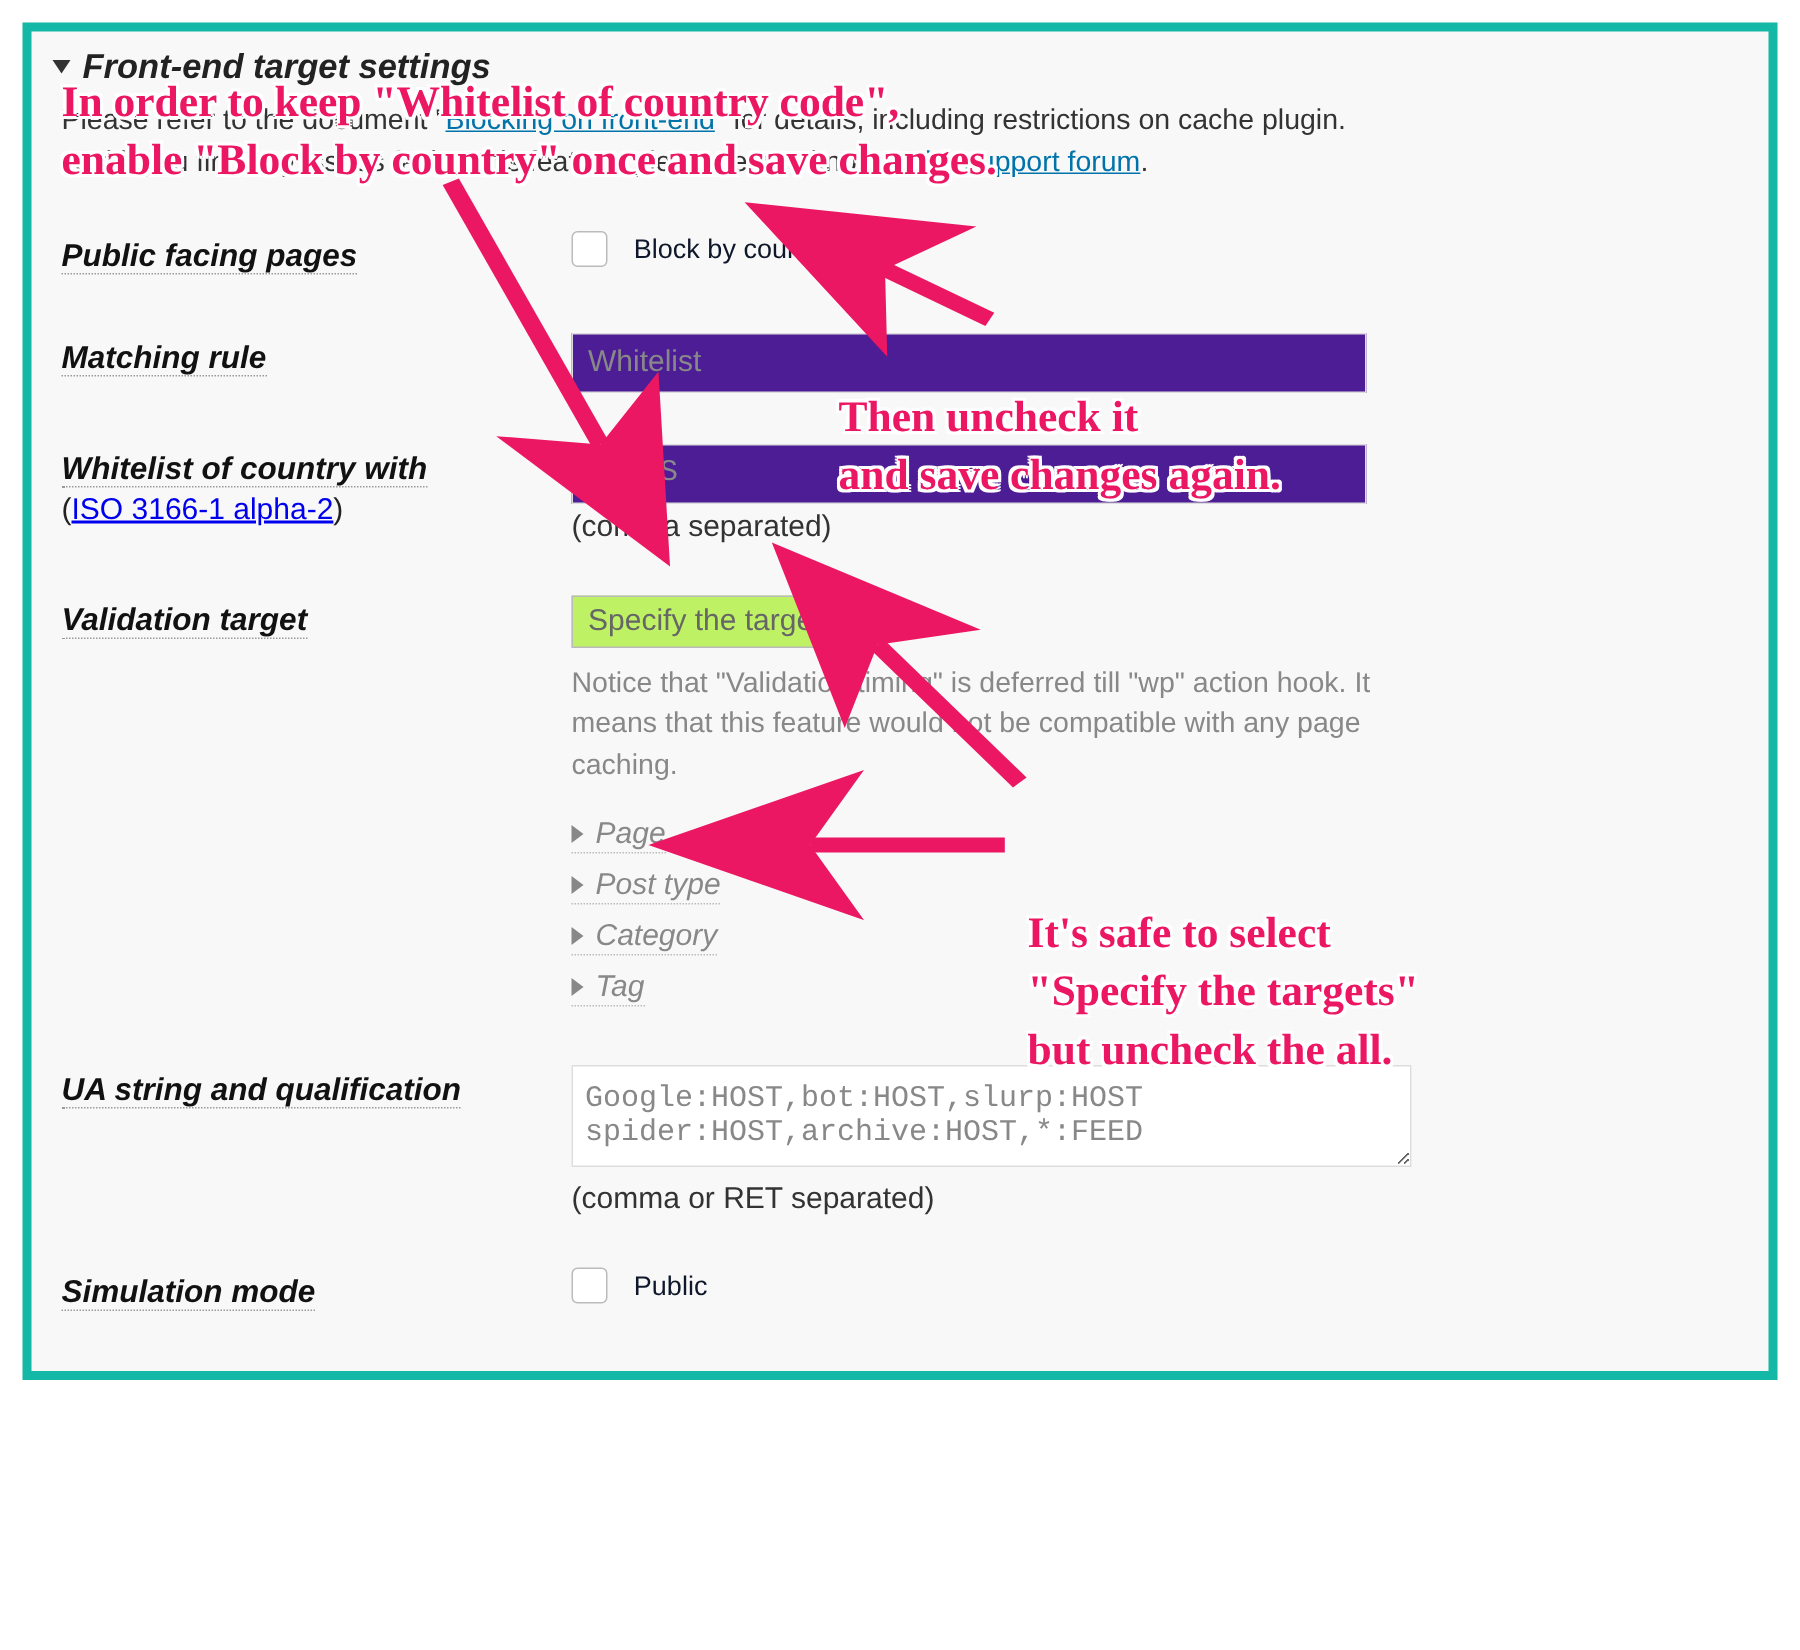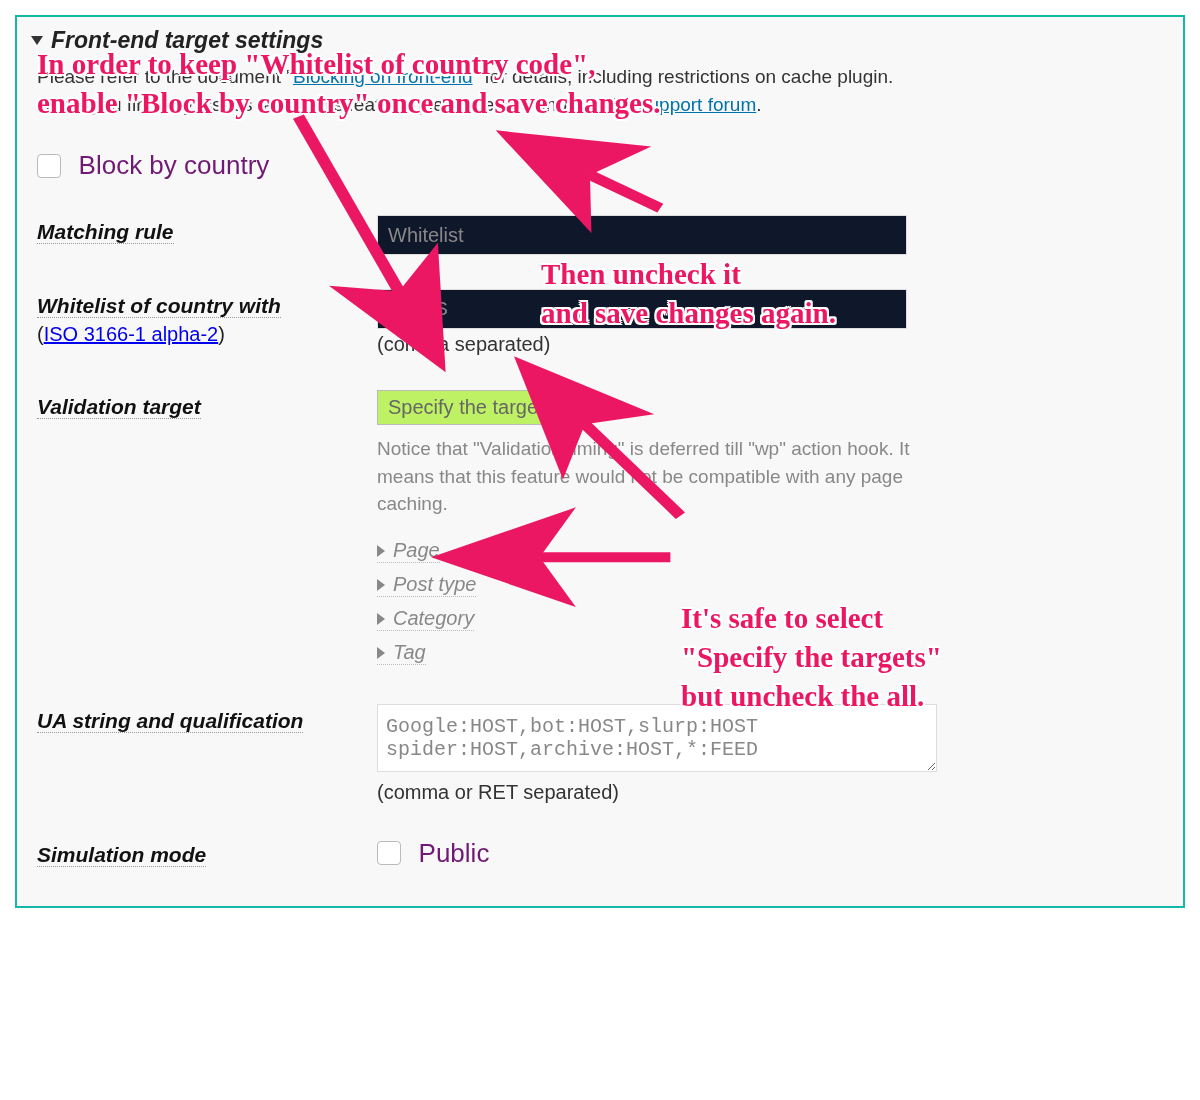--- a/index.html
+++ b/index.html
@@ -5,21 +5,21 @@
   body {
     margin: 0;
     padding: 15px;
     font-family: "Helvetica Neue", Arial, sans-serif;
     background: #fff;
     color: #222;
     width: 1200px;
     box-sizing: border-box;
   }
   .panel {
-    border: 2px solid #14b8a6;
+    border: 6px solid #14b8a6;
     background: #f8f8f8;
     padding: 0 20px 25px 20px;
     position: relative;
   }
   .panel-title {
     font-size: 23px;
     font-style: italic;
     font-weight: 700;
     margin: 10px 0 12px -6px;
     color: #222;
@@ -70,26 +70,26 @@
   }
   .cb {
     width: 22px; height: 22px;
     border: 1px solid #bbb;
     border-radius: 4px;
     background: #fff;
     display:inline-block;
     vertical-align: middle;
     margin-right: 12px;
   }
-  .cb-label { color:#701a75; font-size:26px; vertical-align: middle; margin-top: 48px;}
+  .cb-label { color:#0f172a; font-size:18px; vertical-align: middle; margin-top: 48px;}
   .text-input {
     width: 530px;
     height: 40px;
     border: 1px solid #ddd;
-    background: #0f172a;
+    background: #4c1d95;
     padding: 4px 10px;
     font-size: 20px;
     color: #888;
     font-family: inherit;
     box-sizing: border-box;
   }
   .mono { font-family: "Courier New", monospace; font-size:20px; }
   .hint { font-size: 20px; color: #333; margin-top:4px; }
   .selectish {
     border:1px solid #bbb;
@@ -168,20 +168,21 @@
   </h3>
 
   <p class="desc">
     <span>Please refer to the document "</span><a href="#">Blocking on front-end</a><span>" for details, including restrictions on cache plugin.</span>
   </p>
   <p class="desc">
     <span>And if you find any issues facing this feature, please let me know </span><a href="#">at the support forum</a><span>.</span>
   </p>
 
   <div class="row">
+    <div class="label-col"><span class="label">Public facing pages</span></div>
     <div class="ctrl-col">
       <span class="cb"></span>
       <span class="cb-label">Block by country</span>
     </div>
   </div>
 
   <div class="row">
     <div class="label-col"><span class="label">Matching rule</span></div>
     <div class="ctrl-col">
       <input class="text-input" readonly="" value="Whitelist" style="">
@@ -228,21 +229,21 @@
   <div class="row" style="margin-bottom:10px">
     <div class="label-col"><span class="label">Simulation mode</span></div>
     <div class="ctrl-col">
       <span class="cb"></span>
       <span class="cb-label">Public</span>
     </div>
   </div>
 
   <div class="anno" style="left:20px; top:28px; white-space:pre;">In order to keep "Whitelist of country code",
 enable "Block by country" once and save changes.</div>
-  <div class="anno" style="left:524px; top:238px; white-space:pre;">Then uncheck it
+  <div class="anno" style="left:538px; top:238px; white-space:pre;">Then uncheck it
 and save changes again.</div>
   <div class="anno" style="left:650px; top:582px; white-space:pre;margin-left:14px;">It's safe to select
 "Specify the targets"
 but uncheck the all.</div>
 
   <svg class="arrows" viewBox="0 0 1160 1070" preserveAspectRatio="none">
     <defs>
       <marker id="ah" markerWidth="14" markerHeight="14" refX="3" refY="5" orient="auto">
         <path d="M0,0 L12,5 L0,10 L3,5 Z" fill="#ec1763"></path>
       </marker>

